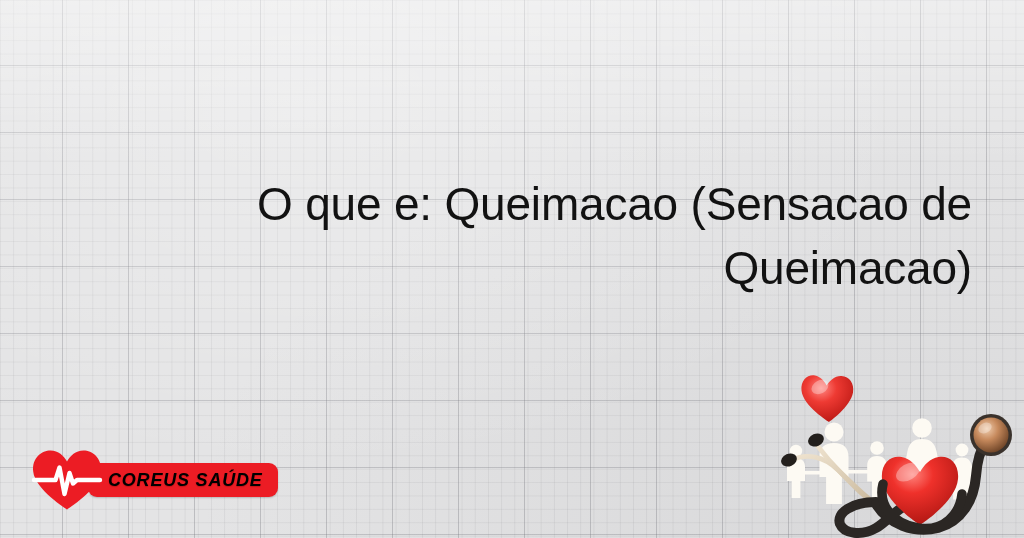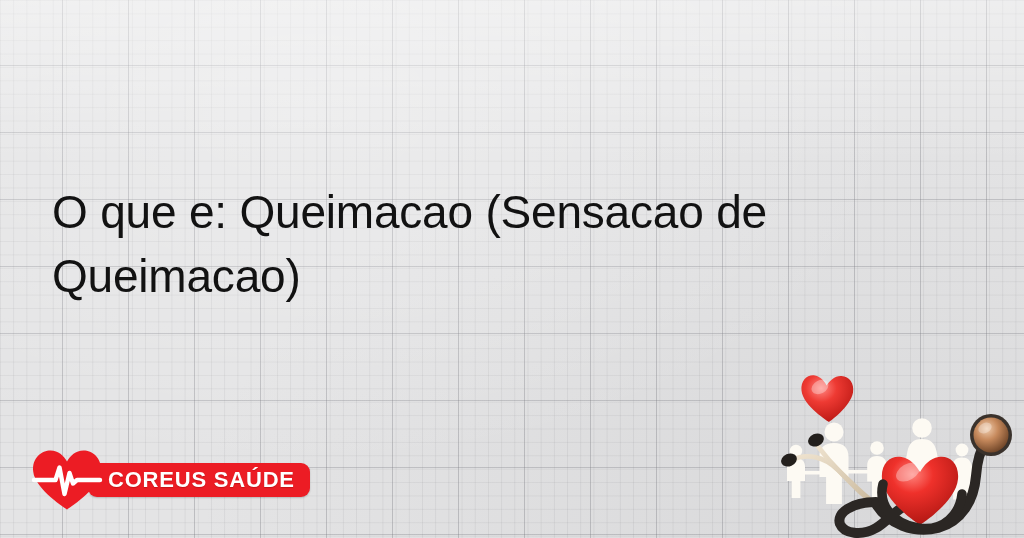--- a/index.html
+++ b/index.html
@@ -48,23 +48,23 @@
     background-image:
       linear-gradient(to bottom, rgba(255,255,255,0.38), rgba(255,255,255,0.0) 30%),
       radial-gradient(ellipse at 30% 20%, rgba(255,255,255,0.30), rgba(0,0,0,0.0) 60%),
       radial-gradient(ellipse at 85% 95%, rgba(120,120,125,0.10), rgba(0,0,0,0.0) 55%);
   }
 
   
   #headline-block {
     position: absolute;
     left: 52px;
-    top: 180px;
+    top: 172px;
     width: 920px;
-    text-align: left;
+    text-align: right;
   }
   #headline {
     margin: 0;
     font-family: "Liberation Sans", sans-serif;
     font-weight: 400;
     font-size: 46px;
     line-height: 64px;
     color: #121212;
     letter-spacing: -0.2px;
     white-space: pre-wrap;
@@ -94,24 +94,25 @@
     padding: 0 15px 0 20px;
     background: #ec1c24;
     border-radius: 9px;
     box-shadow: 0 1px 2px rgba(0,0,0,0.20);
     display: flex;
     align-items: center;
     z-index: 1;
   }
   #brand-banner-text {
     font-family: "Liberation Sans", sans-serif;
+    font-style: italic;
     font-weight: 700;
-    font-size: 22px;
+    font-size: 18px;
     letter-spacing: 0.8px;
-    color: #ffffff;
+    color: #000000;
     text-shadow: 0 1px 1px rgba(130,0,0,0.35);
     white-space: nowrap;
   }
 
   
   #medical-art {
     position: absolute;
     left: 772px;
     top: 352px;
     width: 252px;

